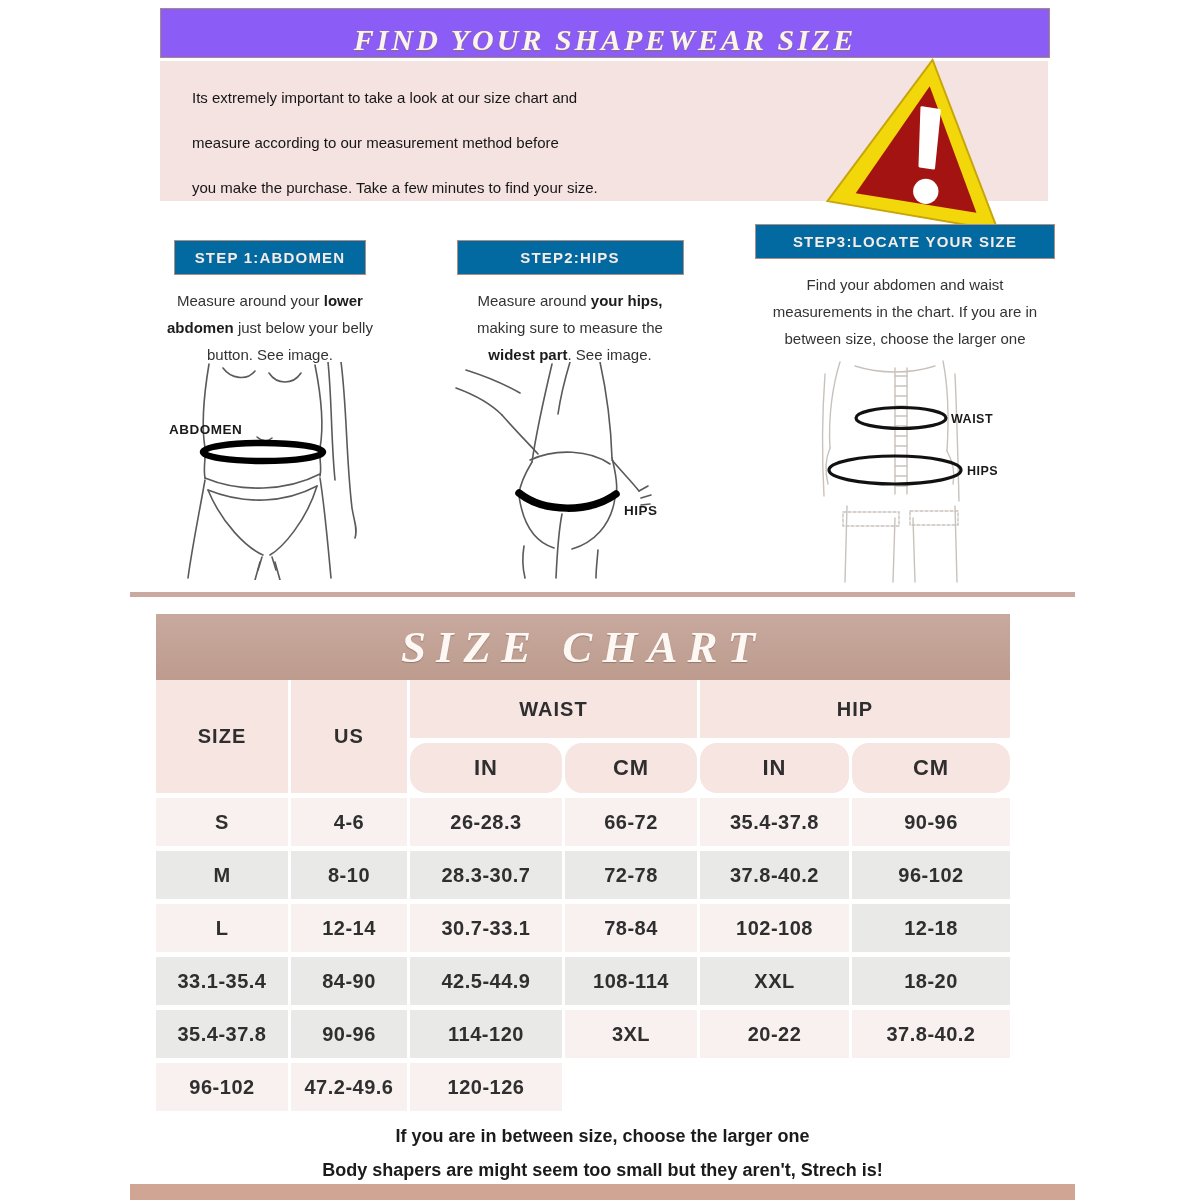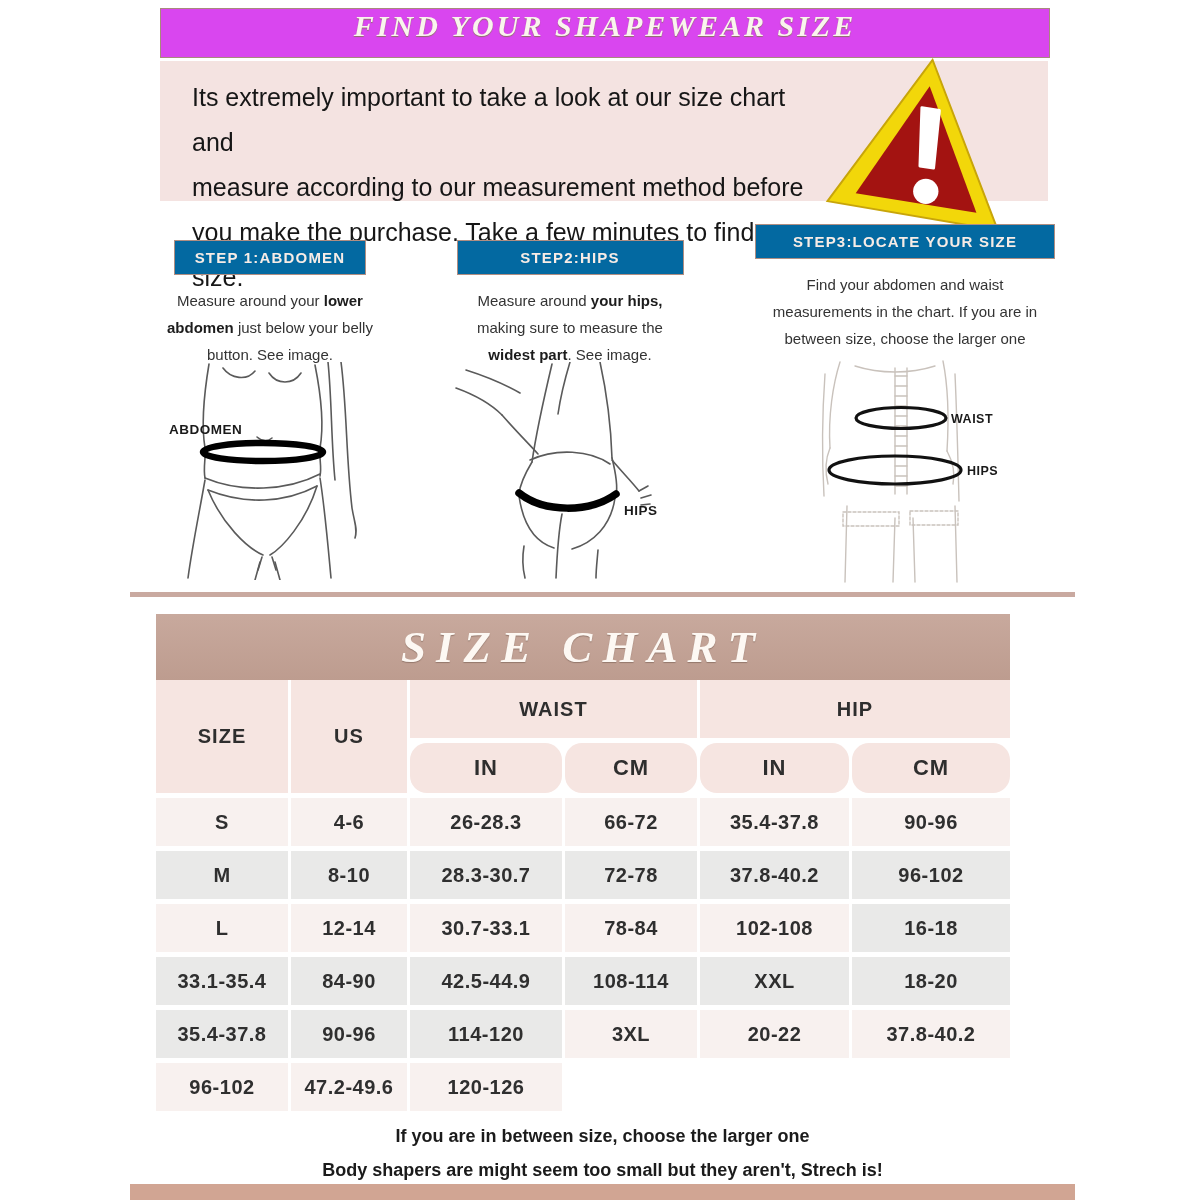--- a/index.html
+++ b/index.html
@@ -3,34 +3,34 @@
 <meta charset="utf-8">
 <style>
   html,body{margin:0;padding:0;background:#fff;}
   #canvas{
     position:relative; width:1200px; height:1200px; background:#ffffff;
     font-family:"Liberation Sans", sans-serif; overflow:hidden;
   }
   
   .top-bar{
     position:absolute; left:160px; top:8px; width:888px; height:48px;
-    background:#d946ef; border:1px solid #a8897d;
-    display:flex; align-items:flex-start; justify-content:center;
+    background:#8b5cf6; border:1px solid #a8897d;
+    display:flex; align-items:flex-end; justify-content:center;
   }
   .top-bar .title{
     font-family:"Liberation Serif", serif; font-style:italic; font-weight:bold;
     font-size:30px; letter-spacing:3px; color:#faf4ee; text-shadow:0 1px 1px #8d7166;
   }
   .intro-box{
     position:absolute; left:160px; top:61px; width:888px; height:140px;
     background:#f4e3e1;
   }
   .intro-text{
     position:absolute; left:32px; top:14px; width:640px;
-    font-size:25px; color:#161616; line-height:45px;
+    font-size:15px; color:#161616; line-height:45px;
   }
   .warning{ position:absolute; left:818px; top:57px; width:200px; height:185px; }
   
   .step{ position:absolute; text-align:center; }
   .step1{ left:150px; top:240px; width:240px; }
   .step2{ left:450px; top:240px; width:240px; }
   .step3{ left:755px; top:224px; width:300px; }
   .step-bar{
     height:33px; background:#0369a1; border:1px solid #b08e82;
     display:flex; align-items:center; justify-content:center; margin:0 auto;
@@ -226,21 +226,21 @@
     <div class="dc rg">72-78</div>
     <div class="dc rg">37.8-40.2</div>
     <div class="dc rg">96-102</div>
 
     <div class="dc rl">L</div>
     <div class="dc rl">12-14</div>
     <div class="dc rl">30.7-33.1</div>
     <div class="dc rl">78-84</div>
     <div class="dc rl">102-108</div>
 
-    <div class="dc rg">16-18</div>
+    <div class="dc rg">12-18</div>
     <div class="dc rg">33.1-35.4</div>
     <div class="dc rg">84-90</div>
     <div class="dc rg">42.5-44.9</div>
     <div class="dc rg">108-114</div>
 
     <div class="dc rg">XXL</div>
     <div class="dc rg">18-20</div>
     <div class="dc rg">35.4-37.8</div>
     <div class="dc rg">90-96</div>
     <div class="dc rg">114-120</div>

